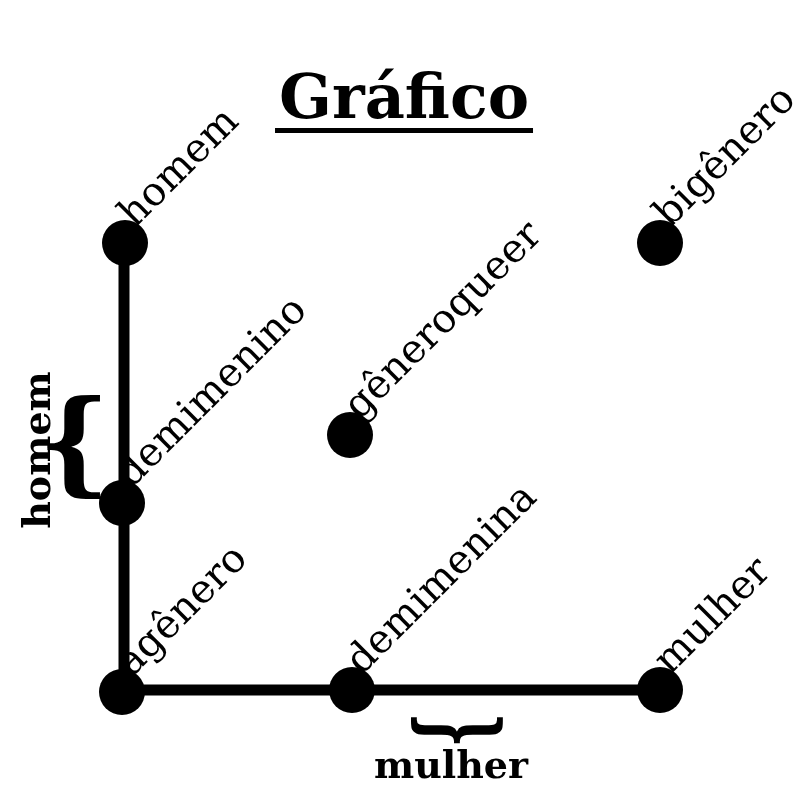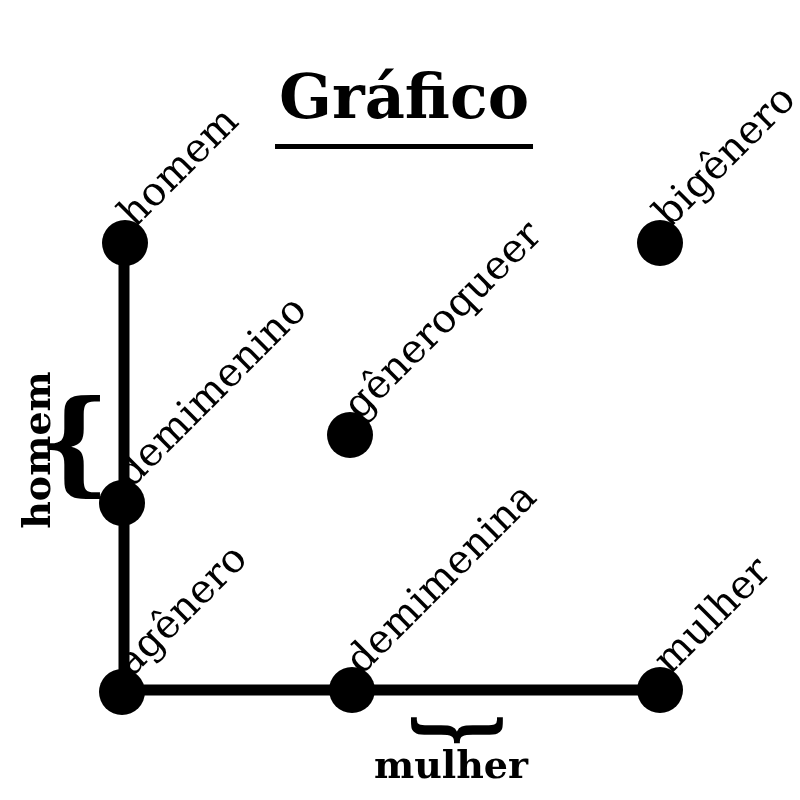--- a/index.html
+++ b/index.html
@@ -18,21 +18,21 @@
   }
   .title {
     position: absolute;
     top: 66px;
     left: 404px;
     transform: translateX(-50%);
     font-size: 62px;
     font-weight: bold;
     line-height: 1;
     border-bottom: 5px solid #000;
-    padding: 0 4px 16px 4px;
+    padding: 0 4px 0 4px;
     white-space: nowrap;
   }
   svg.graph {
     position: absolute;
     left: 0; top: 0;
   }
   .pt-label {
     position: absolute;
     font-size: 40px;
     line-height: 40px;

